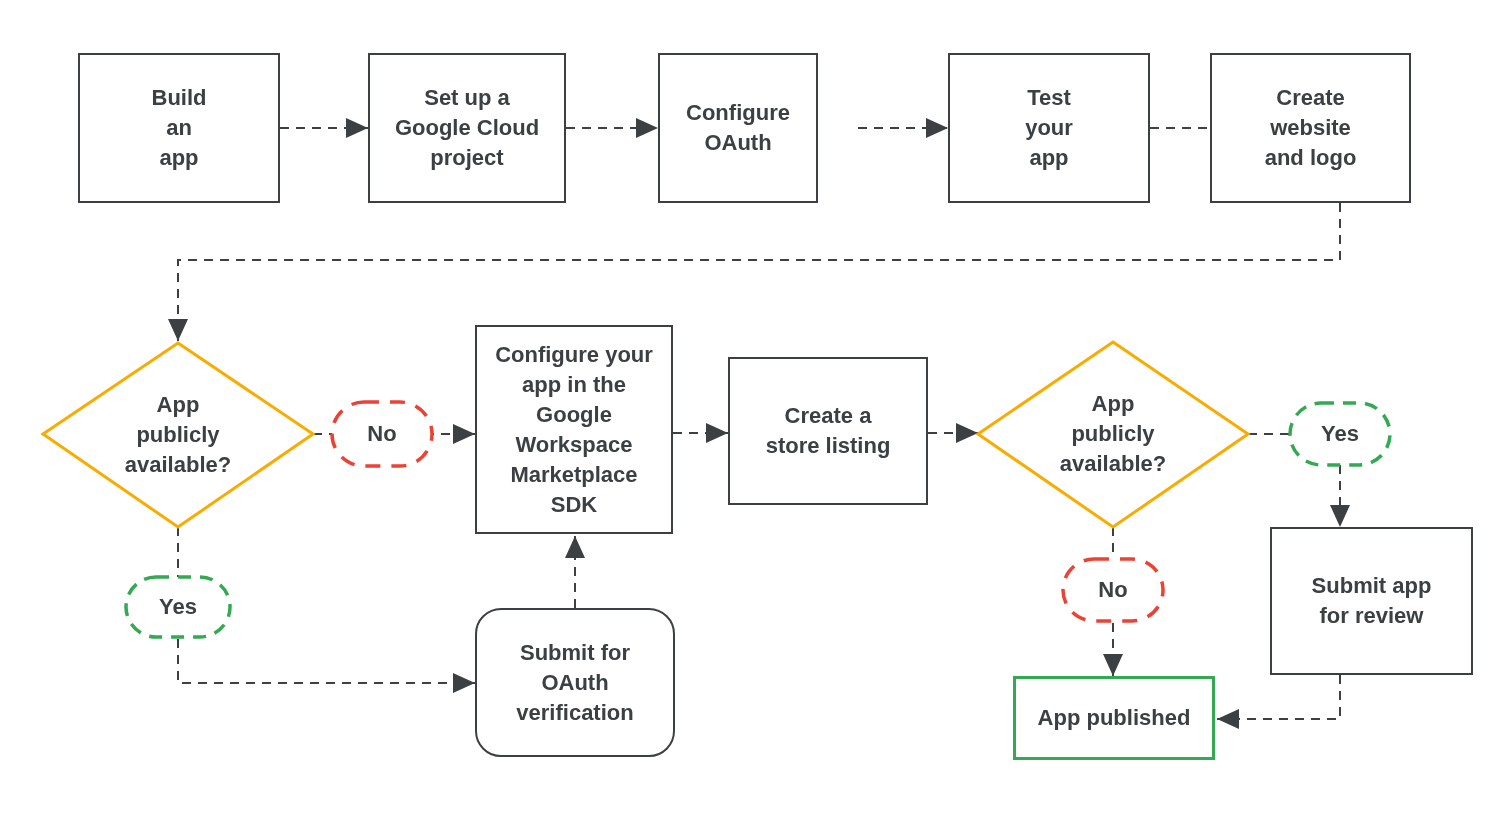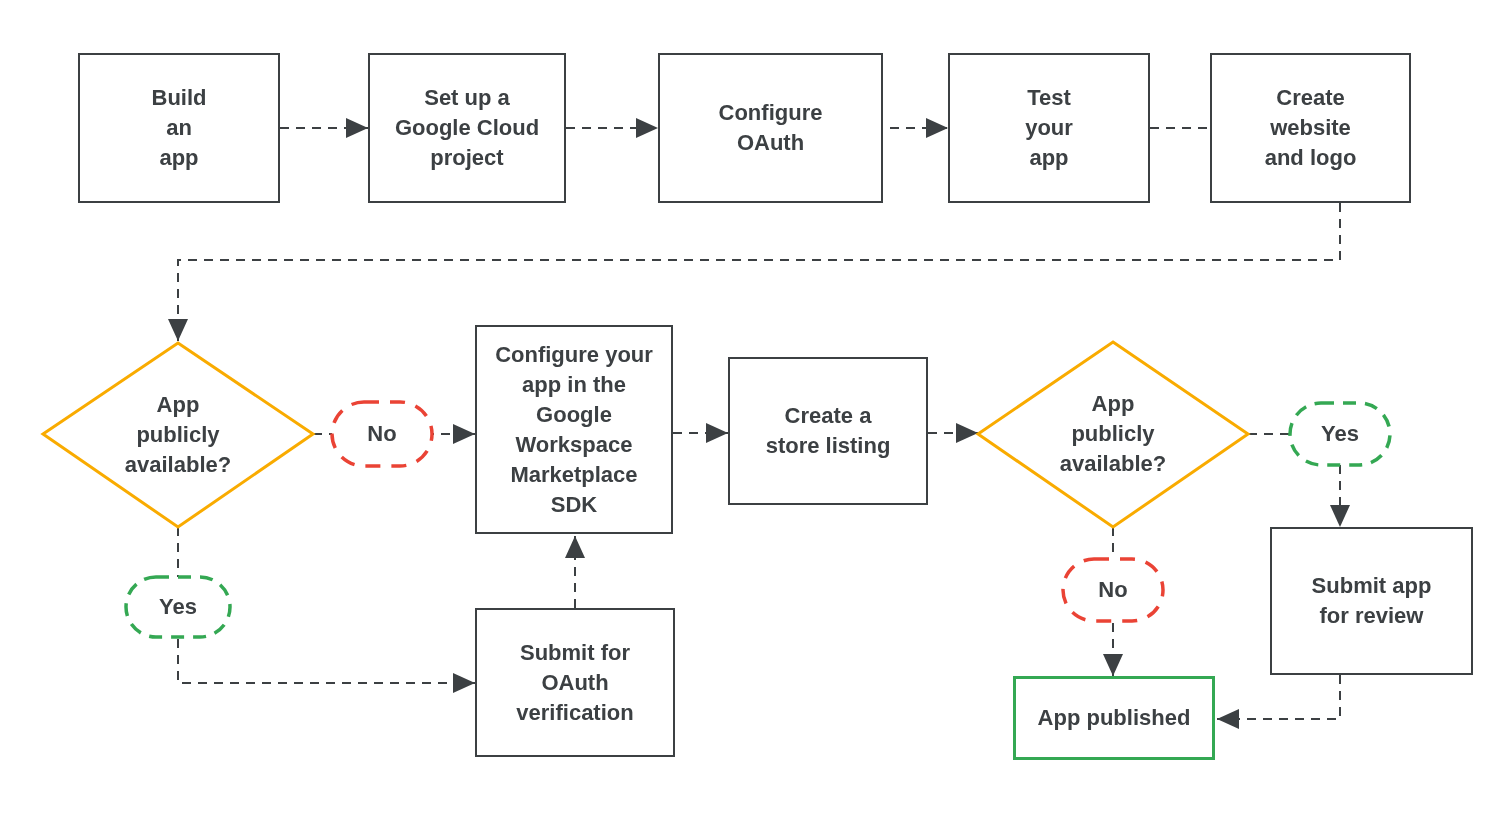--- a/index.html
+++ b/index.html
@@ -92,40 +92,40 @@
     <rect class="oval-yes" x="1290" y="403" width="100" height="62" rx="31" ry="31"></rect>
     <rect class="oval-no" x="1063" y="559" width="100" height="62" rx="31" ry="31"></rect>
   </svg>
 
   <div class="box" style="left:78px;top:53px;width:202px;height:150px;">Build
 an
 app</div>
   <div class="box" style="left:368px;top:53px;width:198px;height:150px;">Set up a
 Google Cloud
 project</div>
-  <div class="box" style="left:658px;top:53px;width:225px;height:150px;">Configure
+  <div class="box" style="left:658px;top:53px;width:160px;height:150px;">Configure
 OAuth</div>
   <div class="box" style="left:948px;top:53px;width:202px;height:150px;">Test
 your
 app</div>
   <div class="box" style="left:1210px;top:53px;width:201px;height:150px;">Create
 website
 and logo</div>
 
   <div class="box" style="left:728px;top:357px;width:200px;height:148px;">Create a
 store listing</div>
   <div class="box" style="left:475px;top:325px;width:198px;height:209px;">Configure your
 app in the
 Google
 Workspace
 Marketplace
 SDK</div>
   <div class="box" style="left:1238px;top:527px;width:203px;height:148px;margin-left:32px;">Submit app
 for review</div>
-  <div class="box" style="left:475px;top:608px;width:200px;height:149px;">Submit for
+  <div class="box" style="left:475px;top:608px;width:200px;height:149px;border-radius:26px;">Submit for
 OAuth
 verification</div>
   <div class="box published" style="left:1013px;top:676px;width:202px;height:84px;">App published</div>
 
   <div class="free-label" style="left:58px;top:353px;width:240px;height:164px;">App
 publicly
 available?</div>
   <div class="free-label" style="left:993px;top:352px;width:240px;height:164px;">App
 publicly
 available?</div>

